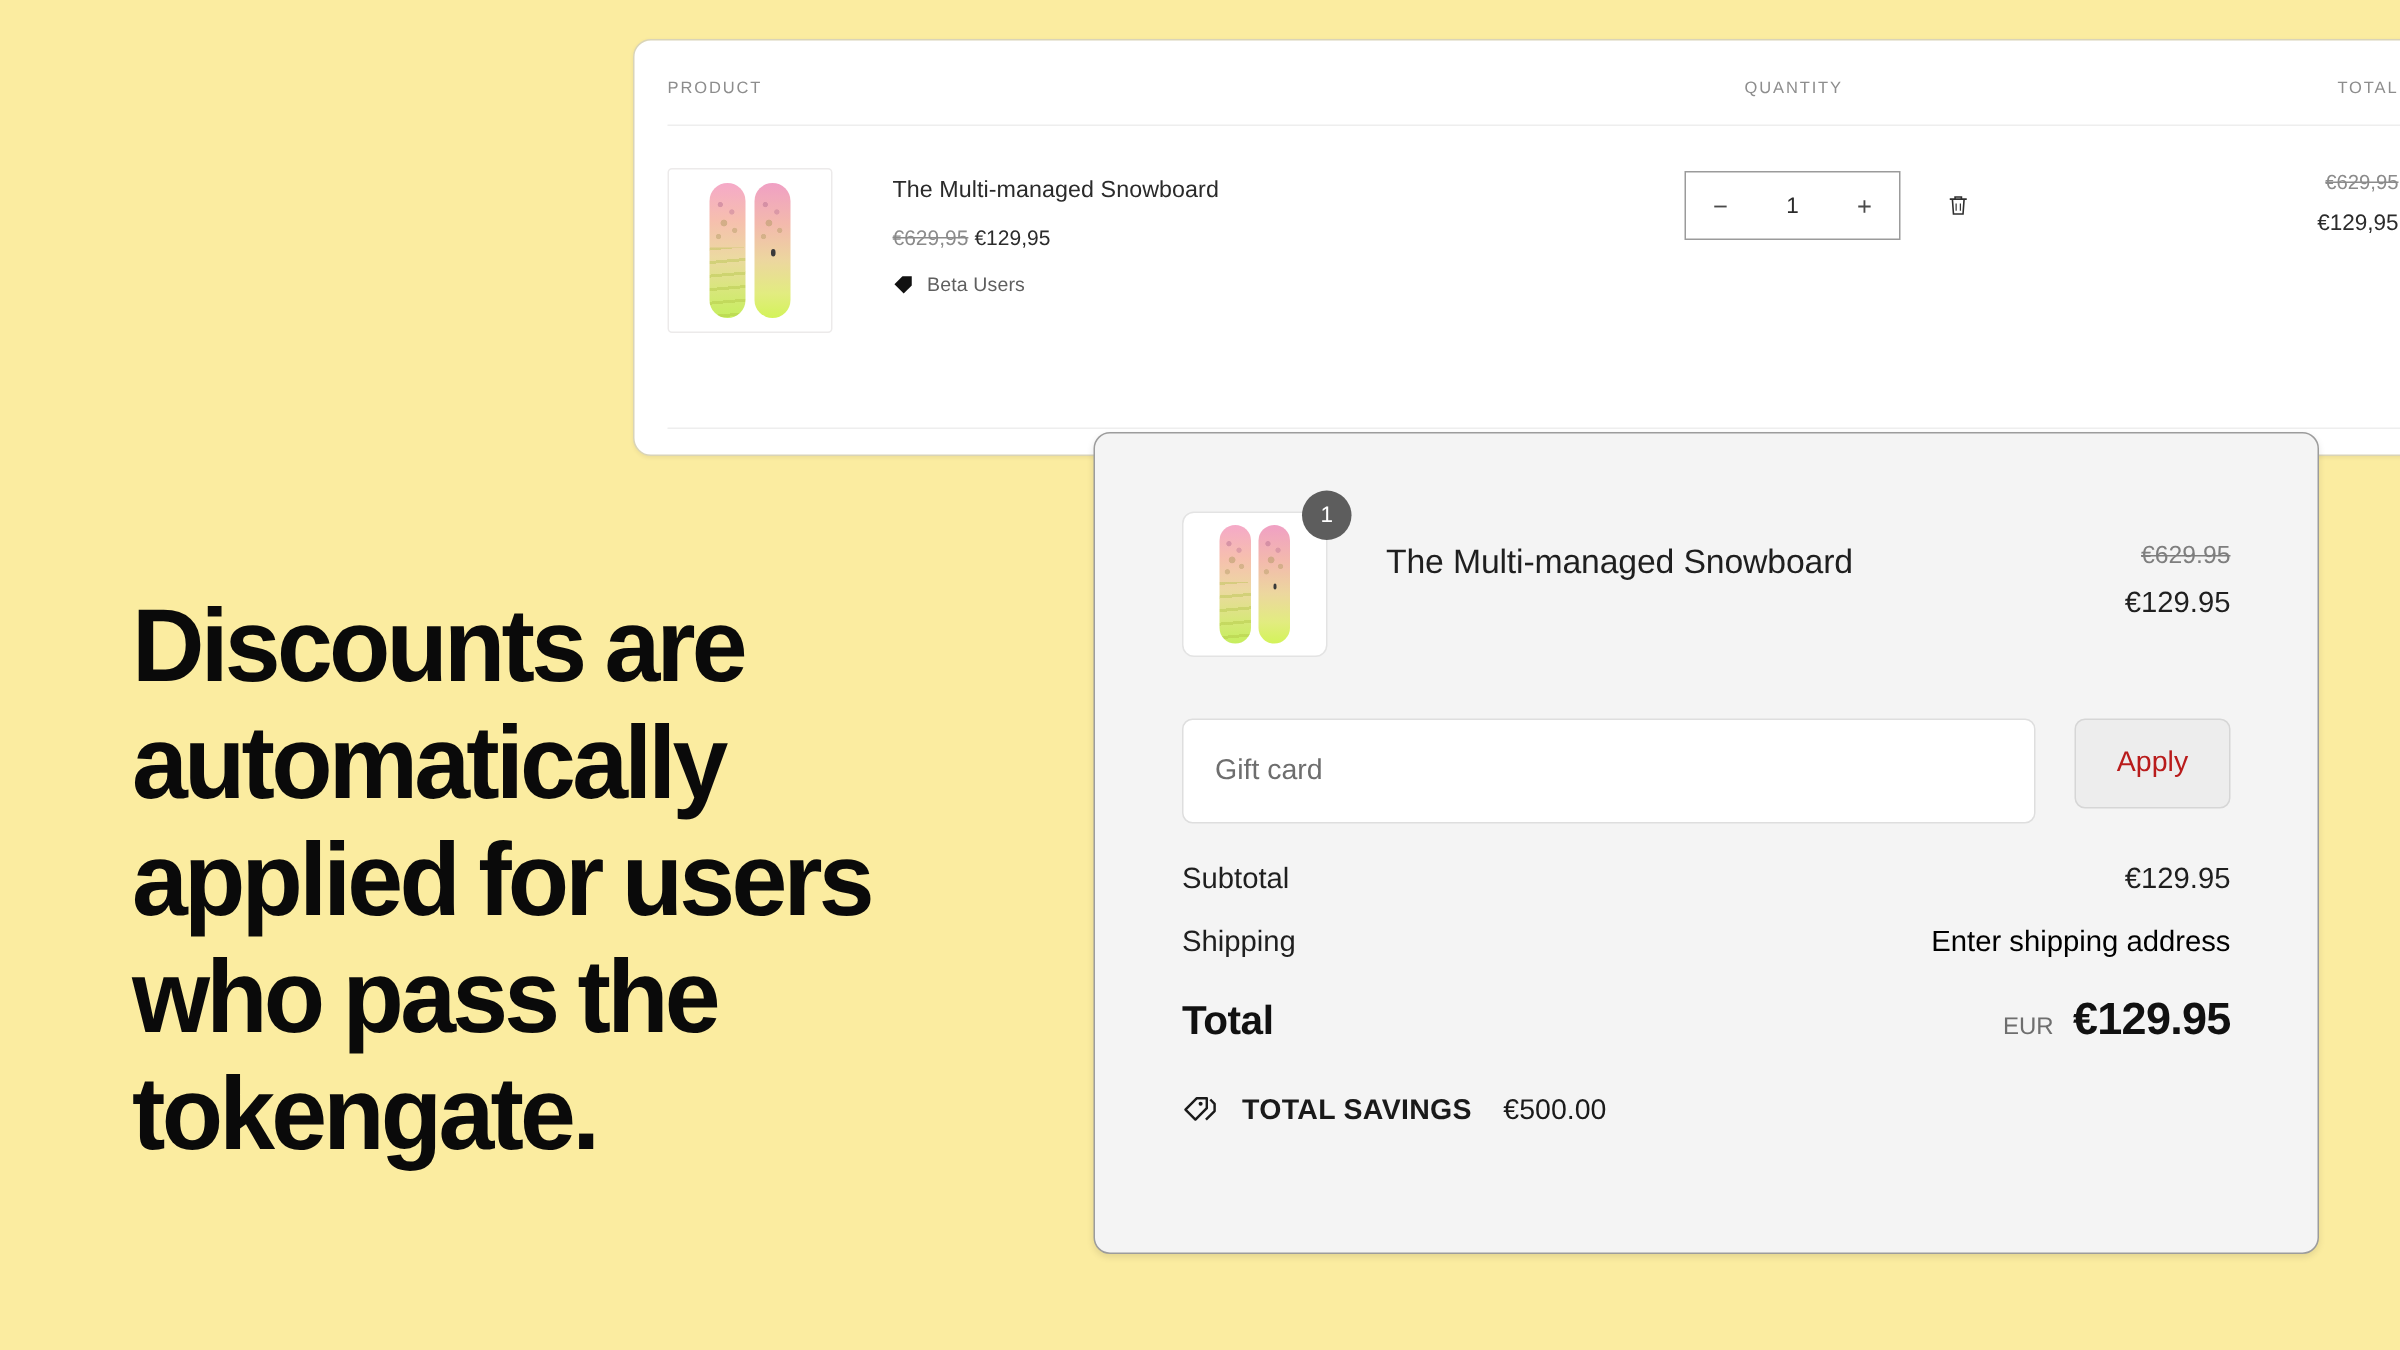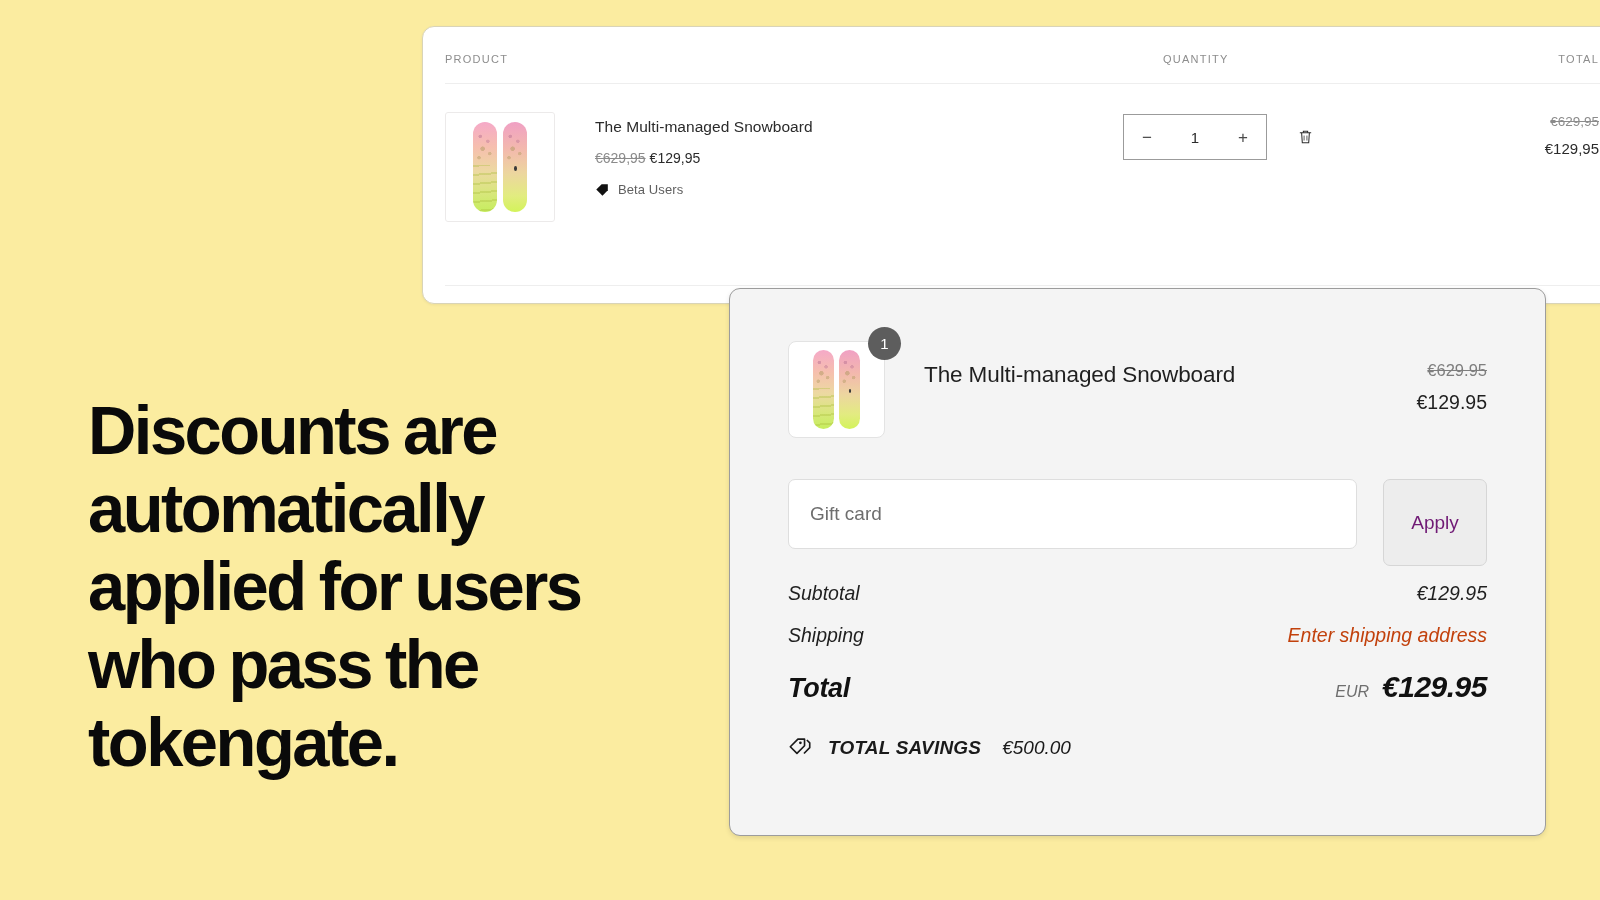--- a/index.html
+++ b/index.html
@@ -318,48 +318,48 @@
     padding: 0 21px;
     font-size: 19px;
     color: #3b3b3b;
     font-family: "Liberation Sans", sans-serif;
     outline: none;
   }
   .giftcard-input::placeholder { color: #6e6e6e; }
 
   .apply-btn {
     width: 104px;
-    height: 87px;
+    height: 60px;
     background: #ededed;
     border: 1px solid #d6d6d6;
     border-radius: 7px;
     font-size: 19px;
-    color: #701a75;
+    color: #b91c1c;
     font-family: "Liberation Sans", sans-serif;
     cursor: pointer;
   }
 
   
-  .totals { margin-top: 16px; font-style: italic; }
+  .totals { margin-top: 26px; }
 
   .total-row {
     display: flex;
     justify-content: space-between;
     align-items: baseline;
     margin-bottom: 19px;
   }
   .total-row .k {
     font-size: 19.5px;
     color: #1f1f1f;
   }
   .total-row .v {
     font-size: 19.5px;
     color: #1f1f1f;
   }
-  .total-row .v.muted { color: #c2410c; }
+  .total-row .v.muted { color: #000000; }
 
   .grand-row {
     display: flex;
     justify-content: space-between;
     align-items: baseline;
     margin-top: 23px;
   }
   .grand-row .k {
     font-size: 27px;
     font-weight: 700;

